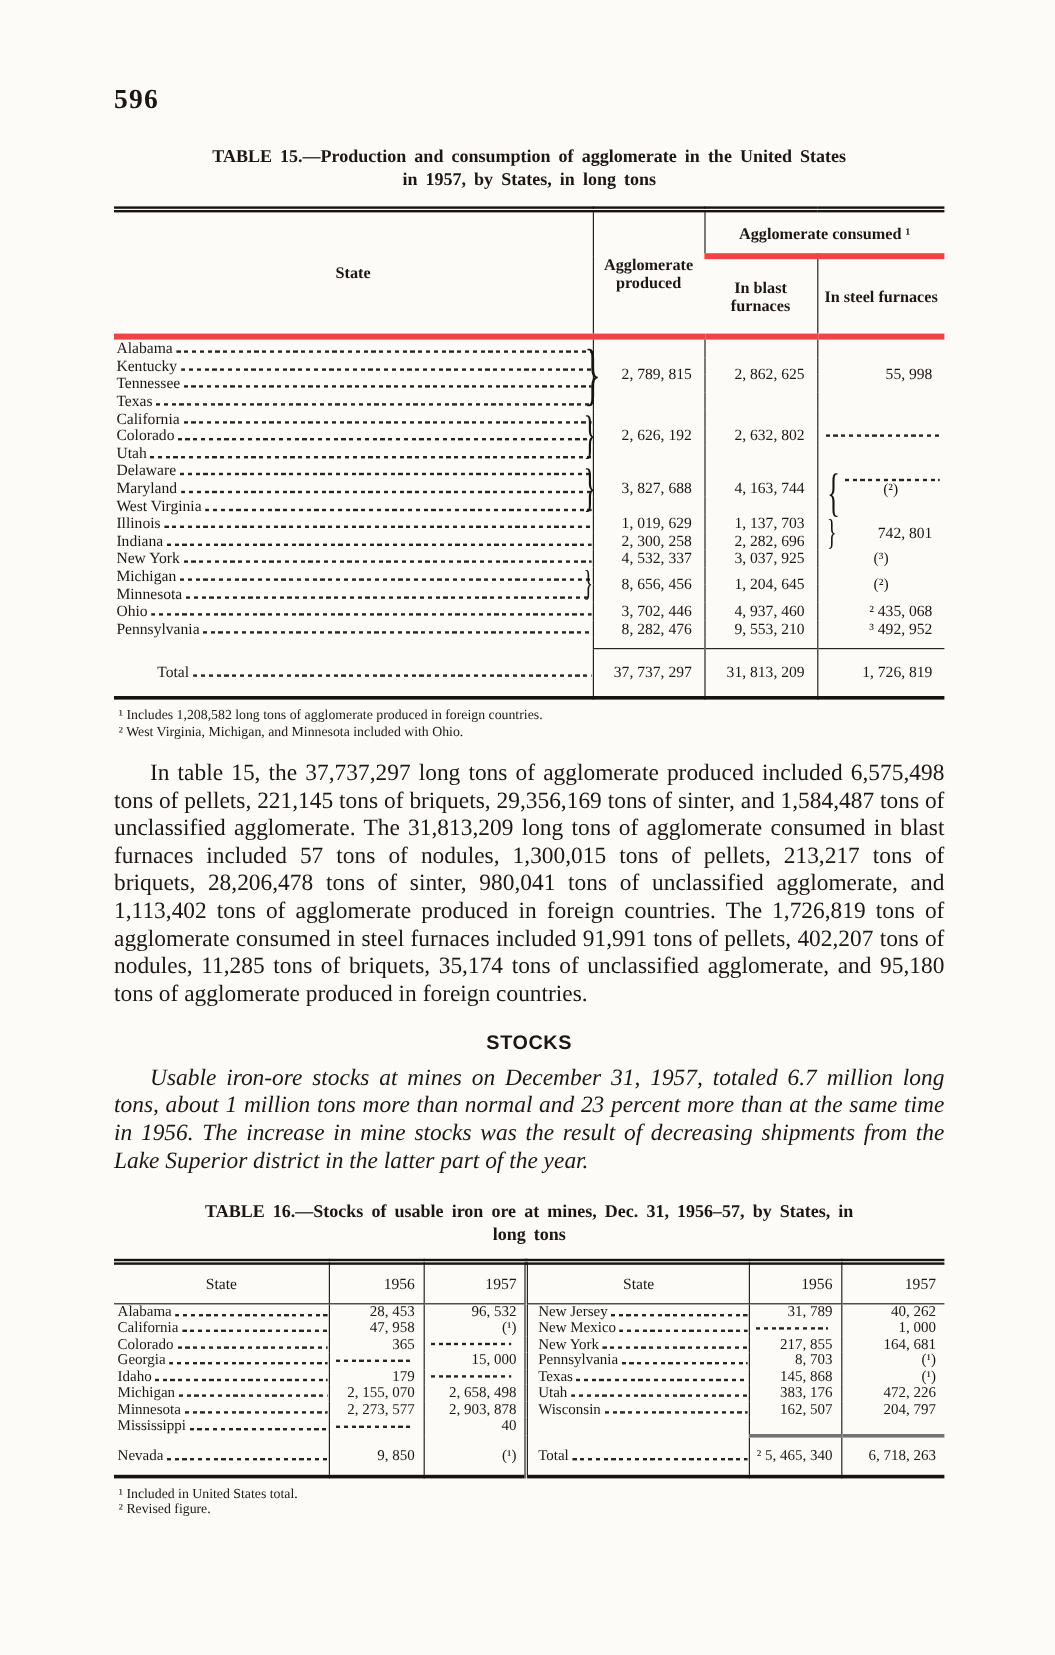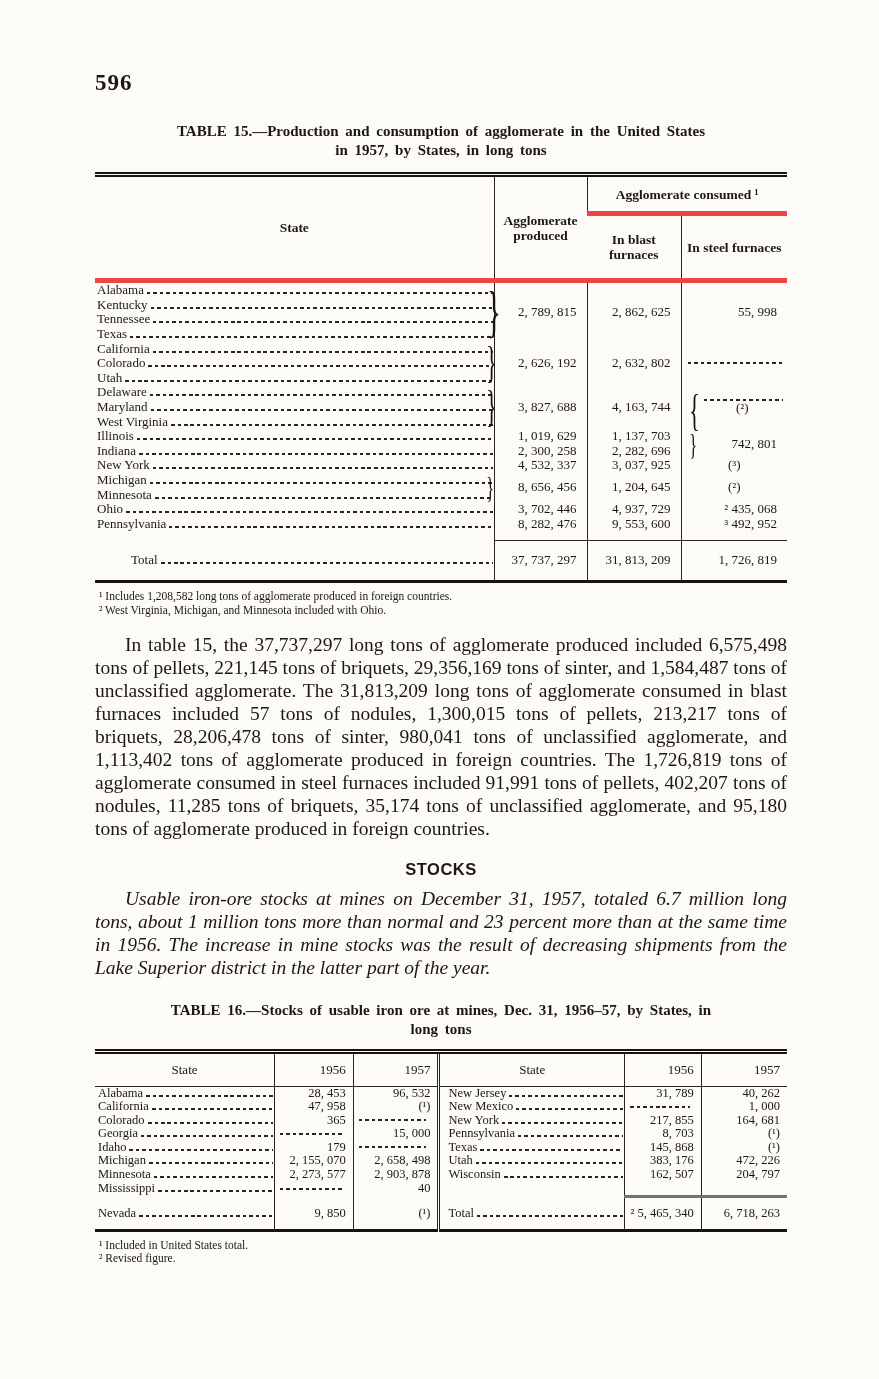--- a/index.html
+++ b/index.html
@@ -271,32 +271,32 @@
         </tr>
 
       <tr>
         <td class="st">
             <div class="stflex">
               <span class="nm">Ohio</span>
               <span class="lead"></span>
             </div>
           </td>
         <td class="num"><span class="v">3, 702, 446</span></td>
-        <td class="num"><span class="v">4, 937, 729</span></td>
+        <td class="num"><span class="v">4, 937, 460</span></td>
         <td class="num"><span class="v">² 435, 068</span></td>
       </tr>
       <tr>
         <td class="st">
             <div class="stflex">
               <span class="nm">Pennsylvania</span>
               <span class="lead"></span>
             </div>
           </td>
         <td class="num"><span class="v">8, 282, 476</span></td>
-        <td class="num"><span class="v">9, 553, 600</span></td>
+        <td class="num"><span class="v">9, 553, 210</span></td>
         <td class="num"><span class="v">³ 492, 952</span></td>
       </tr>
 
       <tr class="spacer">
         <td class="st"></td>
           <td class="num"></td>
           <td class="num"></td>
           <td class="num"></td>
       </tr>
       <tr class="totalrow">

